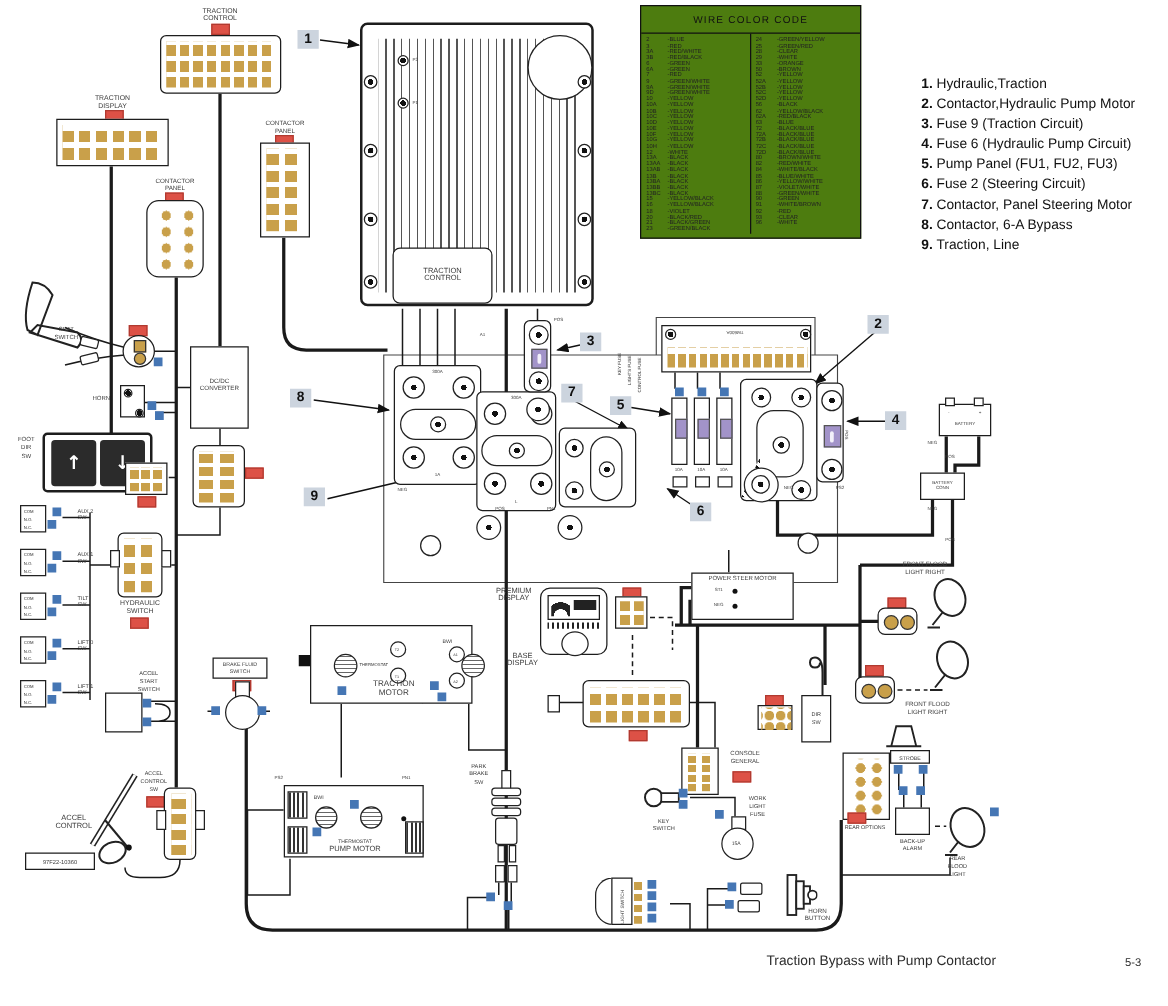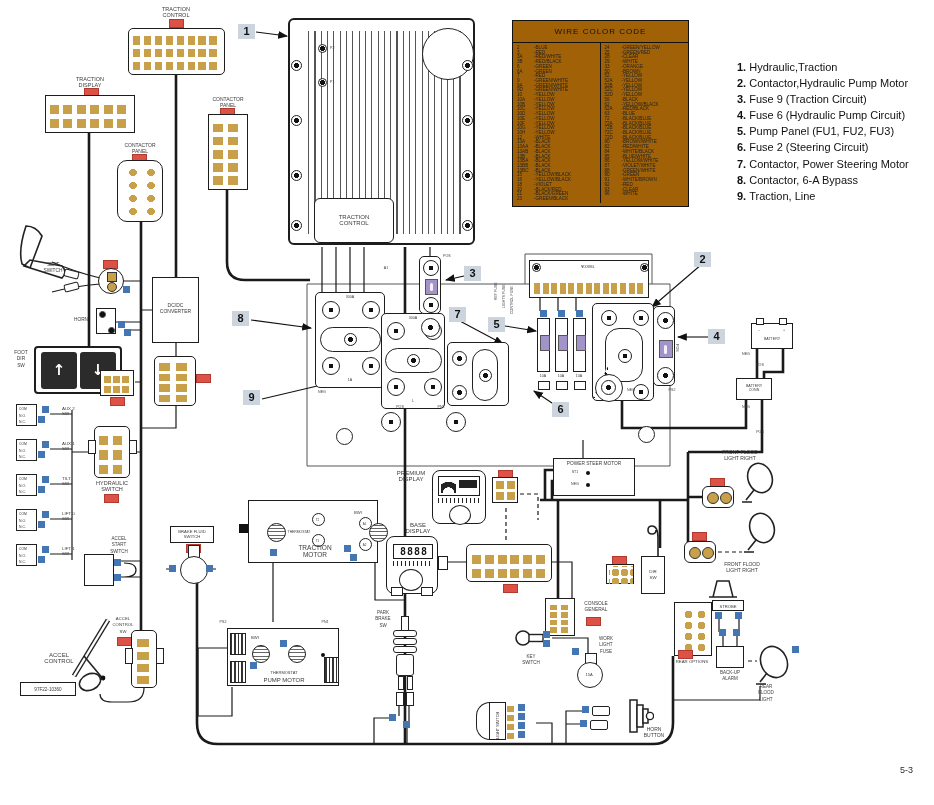--- a/index.html
+++ b/index.html
@@ -15,21 +15,21 @@
   .hole{position:absolute;border:1.2px solid #222;border-radius:50%;background:#fff}
   .bolt2{position:absolute;border:1.3px solid #222;border-radius:50%;background:repeating-linear-gradient(0deg,#fff 0 2.2px,#666 2.2px 3.2px)}
   .ov{position:absolute;border:1.4px solid #222;border-radius:14px;background:#fff}
   .co{position:absolute;width:17px;height:15px;background:#ccd4de;color:#111;font:600 11px/15px "Liberation Sans",sans-serif;text-align:center}
   .fuse{position:absolute;background:#a293c9;border:0.8px solid #555}
   .fslot{position:absolute;background:#f3f0fa;border-radius:2px}
   .t4{font-size:4.2px;line-height:4.8px}
   .t35{font-size:3.6px;line-height:4px}
   .pad{position:absolute;border:1px solid #222;background:#fff}
   
-  #wcc{position:absolute;left:512px;top:20px;width:177px;height:187px;border:1.4px solid #111;background:#a16207;box-sizing:border-box}
+  #wcc{position:absolute;left:512px;top:4px;width:177px;height:187px;border:1.4px solid #111;background:#4d7c0f;box-sizing:border-box}
   #wcc .ttl{height:21px;border-bottom:1.2px solid #111;text-align:center;font:8px/21px "Liberation Sans",sans-serif;letter-spacing:1px;color:#111}
   #wcc .cols{display:flex;height:160px}
   #wcc .col{width:50%;overflow:hidden;padding-top:3px;box-sizing:border-box}
   #wcc .col:first-child{border-right:1px solid #111}
   .wccr{display:flex;height:4.72px;align-items:center;font:4.6px/4.7px "Liberation Sans",sans-serif;color:#222}
   .wccr .wn{width:17px;padding-left:4px}
   .wccr .wc::before{content:"-"}
   
   #legend{position:absolute;left:737px;top:62px;width:196px}
   .lgi{font:11px/11.5px "Liberation Sans",sans-serif;color:#111;margin-bottom:4.6px}
@@ -423,21 +423,21 @@
     </div>
   </div>
 
   <div id="legend">
       <div class="lgi"><b>1.</b><span>Hydraulic,Traction</span></div>
       <div class="lgi"><b>2.</b><span>Contactor,Hydraulic Pump Motor</span></div>
       <div class="lgi"><b>3.</b><span>Fuse 9 (Traction Circuit)</span></div>
       <div class="lgi"><b>4.</b><span>Fuse 6 (Hydraulic Pump Circuit)</span></div>
       <div class="lgi"><b>5.</b><span>Pump Panel (FU1, FU2, FU3)</span></div>
       <div class="lgi"><b>6.</b><span>Fuse 2 (Steering Circuit)</span></div>
-      <div class="lgi"><b>7.</b><span>Contactor, Power Steering Motor</span></div>
+      <div class="lgi"><b>7.</b><span>Contactor, Panel Steering Motor</span></div>
       <div class="lgi"><b>8.</b><span>Contactor, 6-A Bypass</span></div>
       <div class="lgi"><b>9.</b><span>Traction, Line</span></div>
     </div>
 
   <svg style="position:absolute;left:12px;top:222px" width="58" height="66">
       <path d="M14,4 Q6,28 10,42 L18,46 L30,14 Q24,4 14,4 Z M12,44 L50,56 Q56,50 50,44 L18,38 Z" fill="#fff" stroke="#222" stroke-width="1.6"></path>
     </svg>
   <div class="lb" style="left:36px;top:262px;width:34px;font-size:4.8px">SEAT
 SWITCH</div>
   <div class="pad" style="left:64px;top:270px;width:13px;height:6px;border-radius:2px;transform:rotate(14deg)"></div>
@@ -747,29 +747,20 @@
     <div style="position:absolute;left:5px;top:27px;width:42px;height:5px;background:repeating-linear-gradient(90deg,#222 0 1.5px,transparent 1.5px 4px)"></div>
     <div class="hole" style="left:16px;top:34px;width:20px;height:18px"></div>
   </div>
   <div class="rt" style="left:498px;top:470px"></div>
   <div class="bx" style="left:492px;top:477px;width:26px;height:26px">
     <div class="pf" style="left:3px;top:3px;width:19px;height:19px;--pw:8px;--ps:11px;--ph:8px;--pv:11px"></div>
   </div>
 
   <div class="lb" style="left:398px;top:522px;width:40px;font-size:6px">BASE
 DISPLAY</div>
-  <div class="bx" style="left:386px;top:536px;width:52px;height:58px;border-radius:8px">
-    <div class="bx" style="left:6px;top:7px;width:40px;height:15px;border-width:1px">
-      <div class="seg" style="position:absolute;left:0;top:1px;width:40px;text-align:center;font-size:10px;color:#111">8888</div>
-    </div>
-    <div style="position:absolute;left:6px;top:24px;width:40px;height:5px;background:repeating-linear-gradient(90deg,#222 0 1.5px,transparent 1.5px 4px)"></div>
-    <div class="hole" style="left:12px;top:32px;width:22px;height:20px"></div>
-    <div class="pad" style="left:4px;top:50px;width:10px;height:7px"></div>
-    <div class="pad" style="left:34px;top:50px;width:10px;height:7px"></div>
-  </div>
   <div class="bx" style="left:438px;top:556px;width:10px;height:14px;border-width:1px"></div>
 
   <div class="bx rd" style="left:466px;top:544px;width:86px;height:38px">
     <div class="pf" style="left:5px;top:5px;width:76px;height:28px;--pw:9px;--ps:12.8px;--ph:9px;--pv:14.2px"></div>
   </div>
   <div class="rt" style="left:503px;top:584px"></div>
 
   <svg style="position:absolute;left:644px;top:520px" width="26" height="40">
       <path d="M14,38 V18 Q14,6 8,6 Q4,6 4,10 Q4,14 8,14 Q12,14 12,10" stroke="#222" stroke-width="1.6" fill="none"></path>
     </svg>
@@ -909,15 +900,16 @@
   <div class="bt" style="left:776px;top:652px"></div>
   <div class="bt" style="left:792px;top:646px"></div>
   <svg style="position:absolute;left:752px;top:642px" width="38" height="44">
     <ellipse cx="22" cy="20" rx="13" ry="16" fill="#fff" stroke="#222" stroke-width="1.6" transform="rotate(-24 22 20)"></ellipse>
     <path d="M8,40 L15,31 M4,42 H14" stroke="#222" stroke-width="1.6" fill="none"></path>
   </svg>
   <div class="lb" style="left:750px;top:684px;width:32px;font-size:4.5px">REAR
 FLOOD
 LIGHT</div>
 
+  <div id="footer-title">Traction Bypass with Pump Contactor</div>
   <div id="footer-page">5-3</div>
 
 </div>
 
 </body></html>

